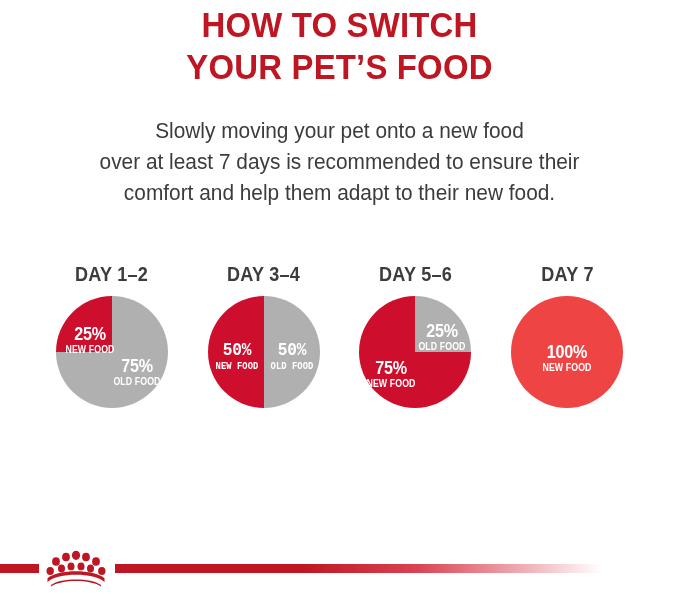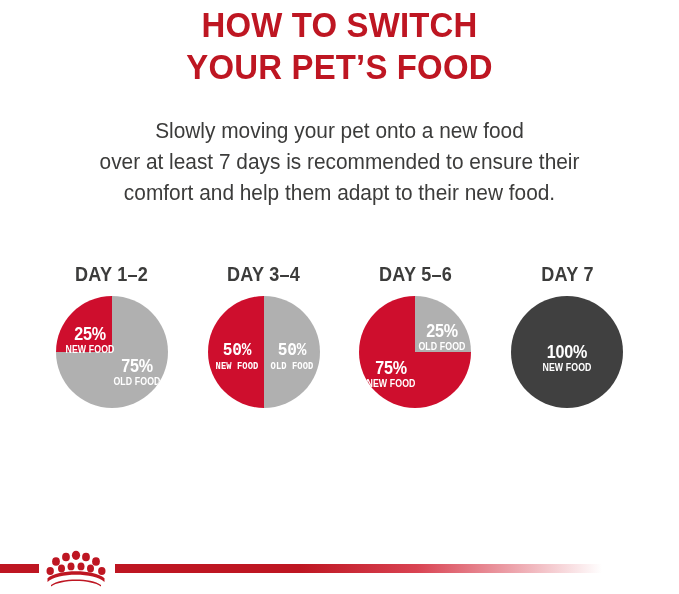--- a/index.html
+++ b/index.html
@@ -103,21 +103,21 @@
   .pie-50 {
     
     background: conic-gradient(#B0B0B0 0deg 180deg, #CE0E2D 180deg 360deg);
     font-family: Liberation Mono, monospace;
   }
   .pie-75 {
     
     background: conic-gradient(#B0B0B0 0deg 90deg, #CE0E2D 90deg 360deg);
   }
   .pie-100 {
-    background: #404040;
+    background: #ef4444;
   }
 
   .slice-label {
     position: absolute;
     color: #ffffff;
     text-align: center;
     line-height: 1;
     white-space: nowrap;
   }
   .slice-pct {

